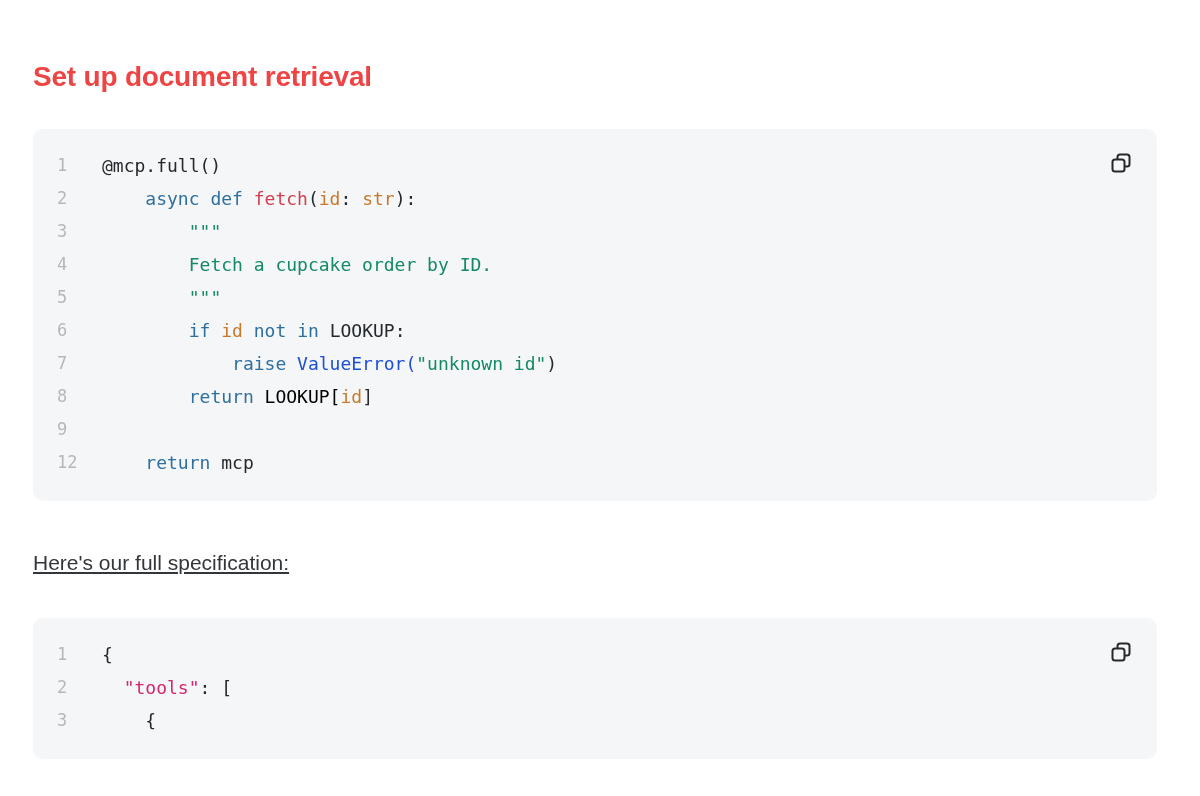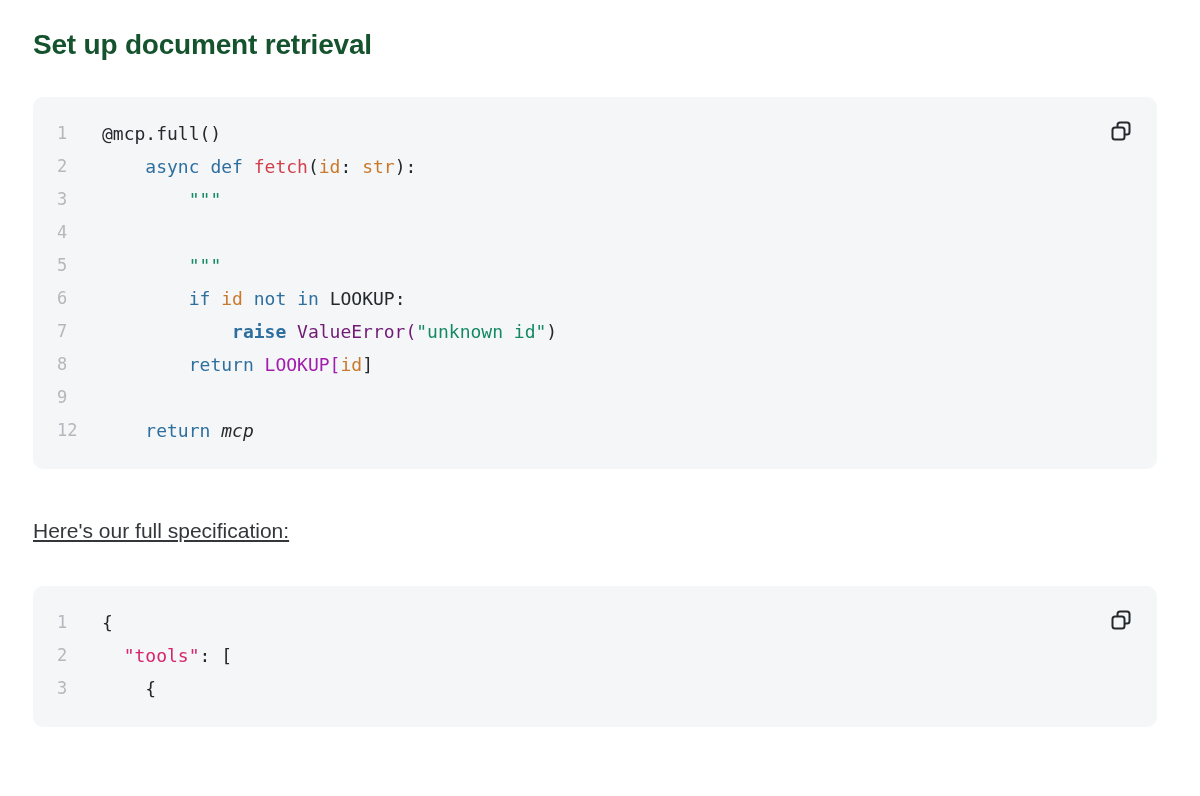--- a/index.html
+++ b/index.html
@@ -10,22 +10,23 @@
     background: #ffffff;
     font-family: "Liberation Sans", sans-serif;
   }
   .content {
     padding: 28px 43px 0 33px;
   }
   h1.page-title {
     font-size: 28px;
     line-height: 34px;
     font-weight: 700;
-    color: #14532d;
+    color: #ef4444;
     letter-spacing: -0.2px;
+    margin-top: 32px;
   }
   p.body-text {
     margin-top: 30px;
     font-size: 21px;
     line-height: 41px;
     color: #33373a;
     max-width: 1000px;
   }
   p.body-text.spec {
     margin-top: 41px;
@@ -74,27 +75,27 @@
 <div class="content">
 
   <h1 class="page-title">Set up document retrieval</h1>
 
 
   <figure class="code-block">
     <div class="code-lines">
         <div class="code-line"><span class="ln">1</span><span class="code-text"><span style="color: rgb(36, 41, 46);">@mcp.full()</span></span></div>
         <div class="code-line"><span class="ln">2</span><span class="code-text"><span style="color: rgb(36, 41, 46);">    </span><span style="color: rgb(45, 111, 158);">async</span><span style="color: rgb(36, 41, 46);"> </span><span style="color: rgb(45, 111, 158);">def</span><span style="color: rgb(36, 41, 46);"> </span><span style="color: rgb(210, 63, 76);">fetch</span><span style="color: rgb(36, 41, 46);">(</span><span style="color: rgb(201, 121, 44);">id</span><span style="color: rgb(36, 41, 46);">: </span><span style="color: rgb(201, 121, 44);">str</span><span style="color: rgb(36, 41, 46);">):</span></span></div>
         <div class="code-line"><span class="ln">3</span><span class="code-text"><span style="color: rgb(36, 41, 46);">        </span><span style="color: rgb(19, 138, 99);">"""</span></span></div>
-        <div class="code-line"><span class="ln">4</span></div>
+        <div class="code-line"><span class="ln">4</span><span class="code-text"><span style="color: rgb(36, 41, 46);">        </span><span style="color: rgb(19, 138, 99);">Fetch a cupcake order by ID.</span></span></div>
         <div class="code-line"><span class="ln">5</span><span class="code-text"><span style="color: rgb(36, 41, 46);">        </span><span style="color: rgb(19, 138, 99);">"""</span></span></div>
         <div class="code-line"><span class="ln">6</span><span class="code-text"><span style="color: rgb(36, 41, 46);">        </span><span style="color: rgb(45, 111, 158);">if</span><span style="color: rgb(36, 41, 46);"> </span><span style="color: rgb(201, 121, 44);">id</span><span style="color: rgb(36, 41, 46);"> </span><span style="color: rgb(45, 111, 158);">not</span><span style="color: rgb(36, 41, 46);"> </span><span style="color: rgb(45, 111, 158);">in</span><span style="color: rgb(36, 41, 46);"> LOOKUP:</span></span></div>
-        <div class="code-line"><span class="ln">7</span><span class="code-text"><span style="color: rgb(36, 41, 46);">            </span><span style="color: rgb(45, 111, 158); font-weight: bold;">raise</span><span style="color: #701a75; margin-top: 26px;"> ValueError(</span><span style="color: rgb(19, 138, 99);">"unknown id"</span><span style="color: rgb(36, 41, 46);">)</span></span></div>
-        <div class="code-line"><span class="ln">8</span><span class="code-text"><span style="color: rgb(36, 41, 46);">        </span><span style="color: rgb(45, 111, 158);">return</span><span style="color: #a21caf;"> LOOKUP[</span><span style="color: rgb(201, 121, 44);">id</span><span style="color: rgb(36, 41, 46);">]</span></span></div>
+        <div class="code-line"><span class="ln">7</span><span class="code-text"><span style="color: rgb(36, 41, 46);">            </span><span style="color: rgb(45, 111, 158);">raise</span><span style="color: #1d4ed8; margin-top: 26px;"> ValueError(</span><span style="color: rgb(19, 138, 99);">"unknown id"</span><span style="color: rgb(36, 41, 46);">)</span></span></div>
+        <div class="code-line"><span class="ln">8</span><span class="code-text"><span style="color: rgb(36, 41, 46);">        </span><span style="color: rgb(45, 111, 158);">return</span><span style="color: #000000;"> LOOKUP[</span><span style="color: rgb(201, 121, 44);">id</span><span style="color: rgb(36, 41, 46);">]</span></span></div>
         <div class="code-line"><span class="ln">9</span><span class="code-text"> </span></div>
-        <div class="code-line"><span class="ln">12</span><span class="code-text"><span style="color: rgb(36, 41, 46);">    </span><span style="color: rgb(45, 111, 158);">return</span><span style="color: rgb(36, 41, 46); font-style: italic;"> mcp</span></span></div>
+        <div class="code-line"><span class="ln">12</span><span class="code-text"><span style="color: rgb(36, 41, 46);">    </span><span style="color: rgb(45, 111, 158);">return</span><span style="color: rgb(36, 41, 46);"> mcp</span></span></div>
       </div>
     <button class="copy-button" aria-label="Copy code">
       <span>
         <svg width="24" height="24" viewBox="0 0 24 24" fill="none" stroke="#24292e" stroke-width="2" stroke-linejoin="round">
           <rect x="8.5" y="3.5" width="12" height="12" rx="2.5"></rect>
           <rect x="3.5" y="8.5" width="12" height="12" rx="2.5" fill="#f5f6f7"></rect>
         </svg>
       </span>
     </button>
   </figure>

